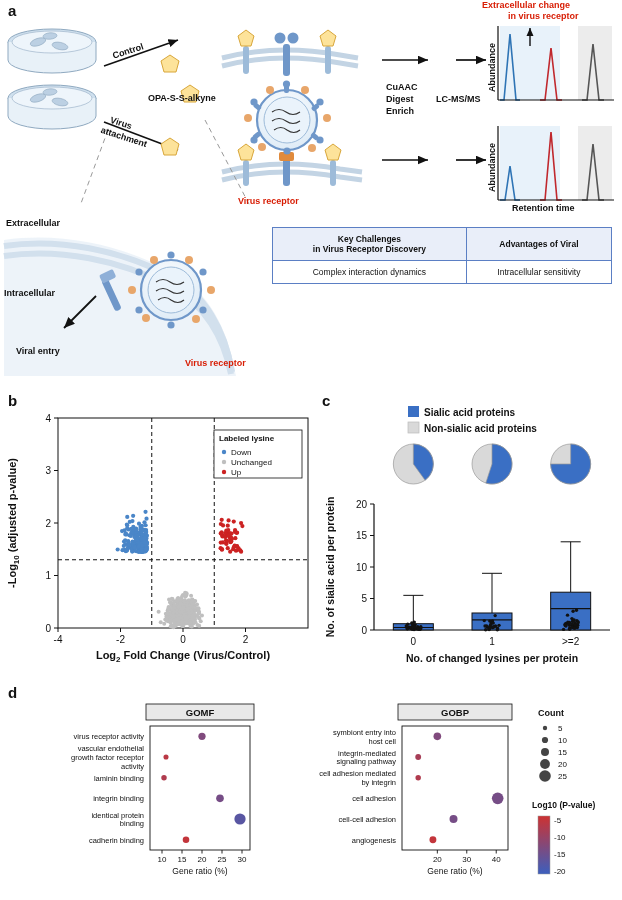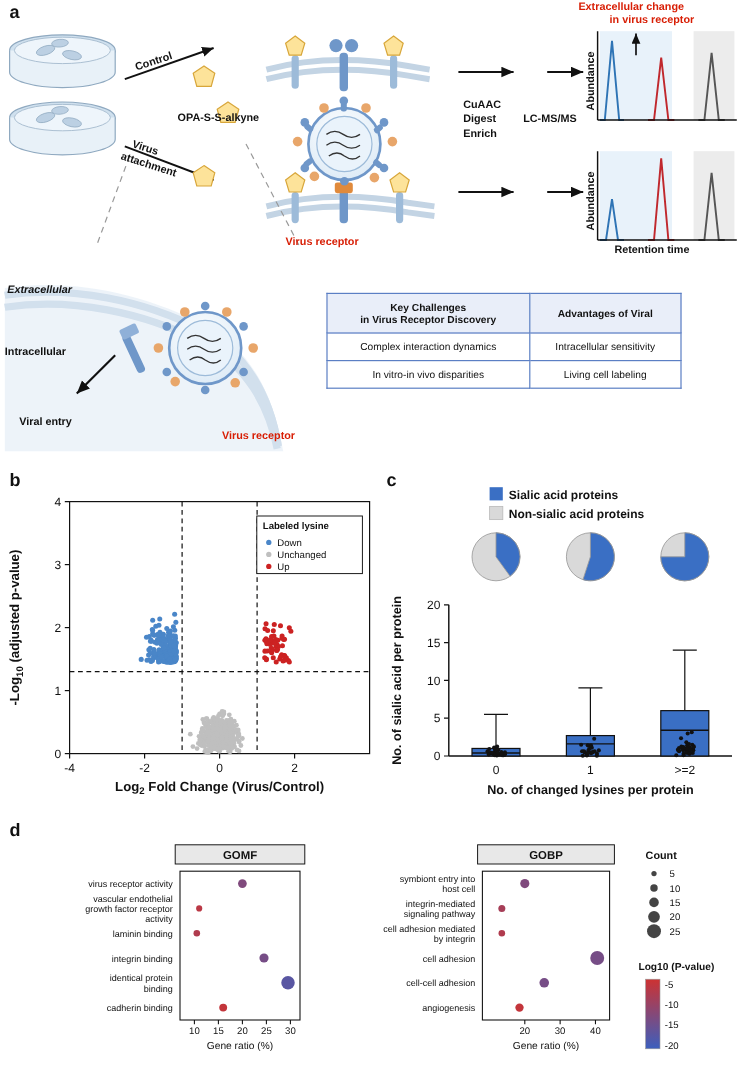--- a/index.html
+++ b/index.html
@@ -6,21 +6,21 @@
   body{width:622px;height:900px;background:#ffffff;font-family:"Liberation Sans",sans-serif;color:#111;position:relative;overflow:hidden;}
   .panel-letter{font-weight:bold;font-size:15px;font-family:"Liberation Sans",sans-serif;}
   #fig{position:relative;width:622px;height:900px;}
   .abs{position:absolute;}
   
   #panelA{left:0;top:0;width:622px;height:390px;}
   .lblA{font-size:9px;}
   .red{color:#d81e05;}
   .bold{font-weight:bold;}
   
-  #keytable{position:absolute;left:272px;top:244px;width:296px;border-collapse:collapse;}
+  #keytable{position:absolute;left:272px;top:227px;width:340px;border-collapse:collapse;}
   #keytable td{border:1px solid #5b7fc4;font-size:8.5px;text-align:center;padding:6px 3px;color:#111;}
   #keytable tr:first-child td{font-weight:bold;background:#e9eef9;}
   
   #panelB{left:0;top:392px;width:318px;height:290px;}
   
   #panelC{left:318px;top:392px;width:304px;height:290px;}
   
   #panelD{left:0;top:684px;width:622px;height:216px;}
 </style>
 </head>
@@ -205,43 +205,39 @@
   <div class="abs lblA bold" style="left:100px;top:132px;transform:rotate(18deg);">attachment</div>
   <div class="abs lblA bold" style="left:148px;top:93px;">OPA-S-S-alkyne</div>
   <div class="abs lblA bold" style="left:386px;top:82px;">CuAAC</div>
   <div class="abs lblA bold" style="left:386px;top:94px;">Digest</div>
   <div class="abs lblA bold" style="left:386px;top:106px;">Enrich</div>
   <div class="abs lblA bold" style="left:436px;top:94px;">LC-MS/MS</div>
   <div class="abs lblA bold red" style="left:482px;top:0px;">Extracellular change</div>
   <div class="abs lblA bold red" style="left:508px;top:11px;">in virus receptor</div>
   <div class="abs lblA bold red" style="left:238px;top:196px;">Virus receptor</div>
   <div class="abs lblA bold red" style="left:185px;top:358px;">Virus receptor</div>
-  <div class="abs lblA bold" style="left:6px;top:236px;font-style:italic;">Extracellular</div>
+  <div class="abs lblA bold" style="left:6px;top:218px;">Extracellular</div>
   <div class="abs lblA bold" style="left:4px;top:288px;">Intracellular</div>
   <div class="abs lblA bold" style="left:16px;top:346px;">Viral entry</div>
   <div class="abs lblA bold" style="left:487px;top:92px;transform:rotate(-90deg);transform-origin:left top;">Abundance</div>
   <div class="abs lblA bold" style="left:487px;top:192px;transform:rotate(-90deg);transform-origin:left top;">Abundance</div>
   <div class="abs lblA bold" style="left:512px;top:203px;">Retention time</div>
 
   <table id="keytable">
     <tbody>
           <tr>
       <td>
         <span>Key Challenges</span><br>
         <span>in Virus Receptor Discovery</span>
       </td>
       <td>Advantages of Viral</td>
     </tr>
     <tr>
       <td>Complex interaction dynamics</td>
       <td>Intracellular sensitivity</td>
-    </tr>
-    <tr>
-      <td>In vitro-in vivo disparities</td>
-      <td>Living cell labeling</td>
     </tr>
   </tbody>
       </table>
 </div>
 
 <div class="abs" id="panelB">
   <div class="panel-letter abs" style="left:8px;top:0px;">b</div>
   <svg id="volcano" width="318" height="290" xmlns="http://www.w3.org/2000/svg">
         <g>
           <rect x="58" y="26" width="250" height="210" fill="#fff" stroke="#111" stroke-width="1"></rect>

